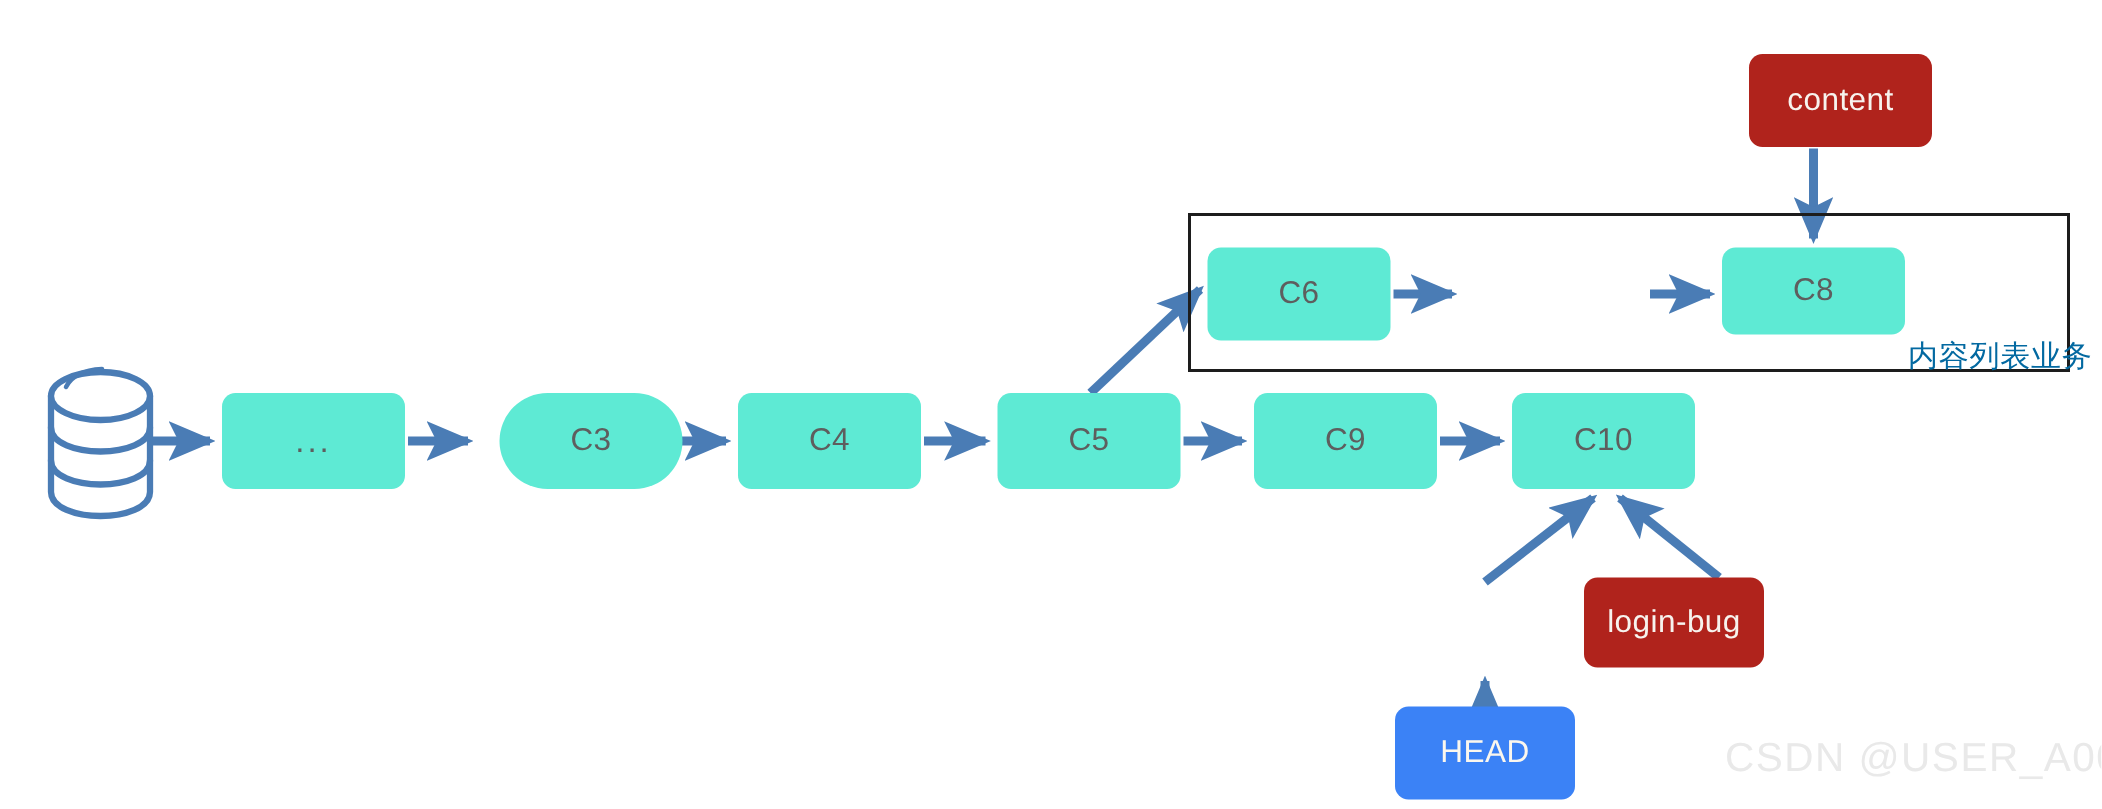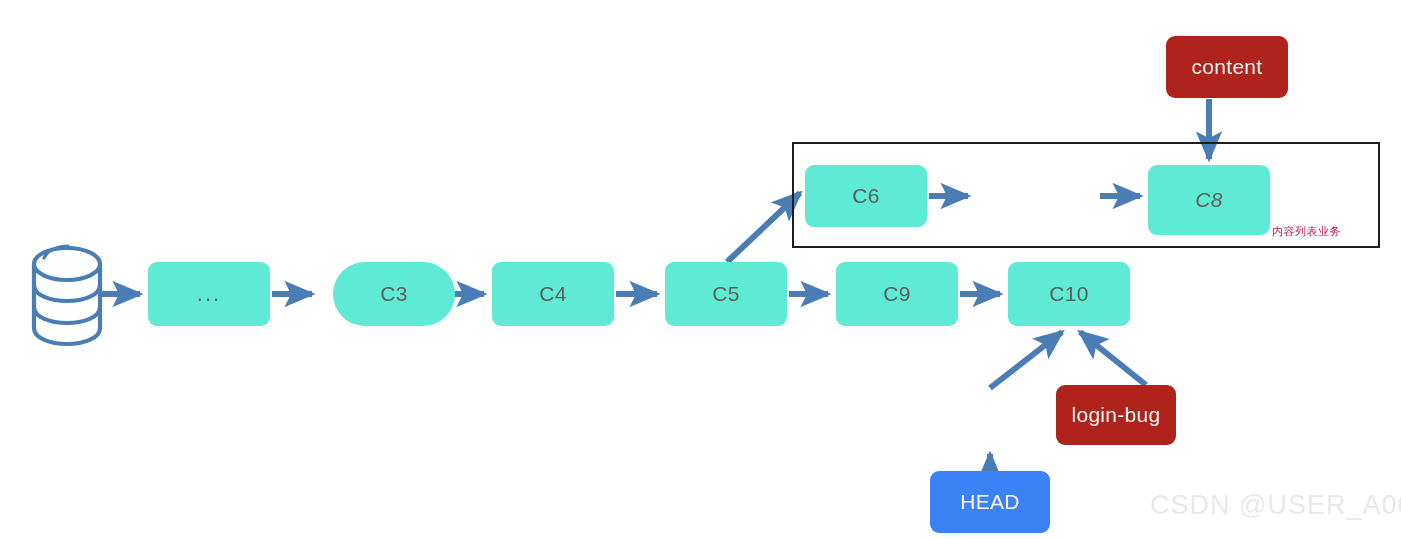--- a/index.html
+++ b/index.html
@@ -46,22 +46,22 @@
     color: #fbf7ee;
   }
   .group-box {
     position: absolute;
     box-sizing: border-box;
     border: 2px solid #1d1d1d;
     background: transparent;
   }
   .group-label {
     position: absolute;
-    font-size: 11px;
-    color: #be185d;
+    font-size: 20px;
+    color: #0369a1;
     letter-spacing: 0.5px;
     white-space: nowrap;
     font-family: Liberation Serif, serif;
   }
   .watermark {
     position: absolute;
     font-size: 27px;
     color: #e9e9e9;
     letter-spacing: 1px;
     white-space: nowrap;
@@ -133,21 +133,21 @@
   <div class="node commit" style="left:836px; top:262px; width:122px; height:64px;">
     <span>C9</span>
   </div>
   <div class="node commit" style="left:1008px; top:262px; width:122px; height:64px;">
     <span>C10</span>
   </div>
 
   <div class="node commit" style="left:805px; top:165px; width:122px; height:62px;">
     <span>C6</span>
   </div>
-  <div class="node commit" style="left:1148px; top:165px; width:122px; height:70px;font-style:italic;">
+  <div class="node commit" style="left:1148px; top:165px; width:122px; height:58px;">
     <span>C8</span>
   </div>
 
   <div class="node ref" style="left:1148px; top:36px; width:122px; height:62px;margin-left:18px;">
     <span>content</span>
   </div>
   <div class="node ref" style="left:1056px; top:385px; width:120px; height:60px;">
     <span>login-bug</span>
   </div>
   <div class="node head" style="left:930px; top:471px; width:120px; height:62px;">

